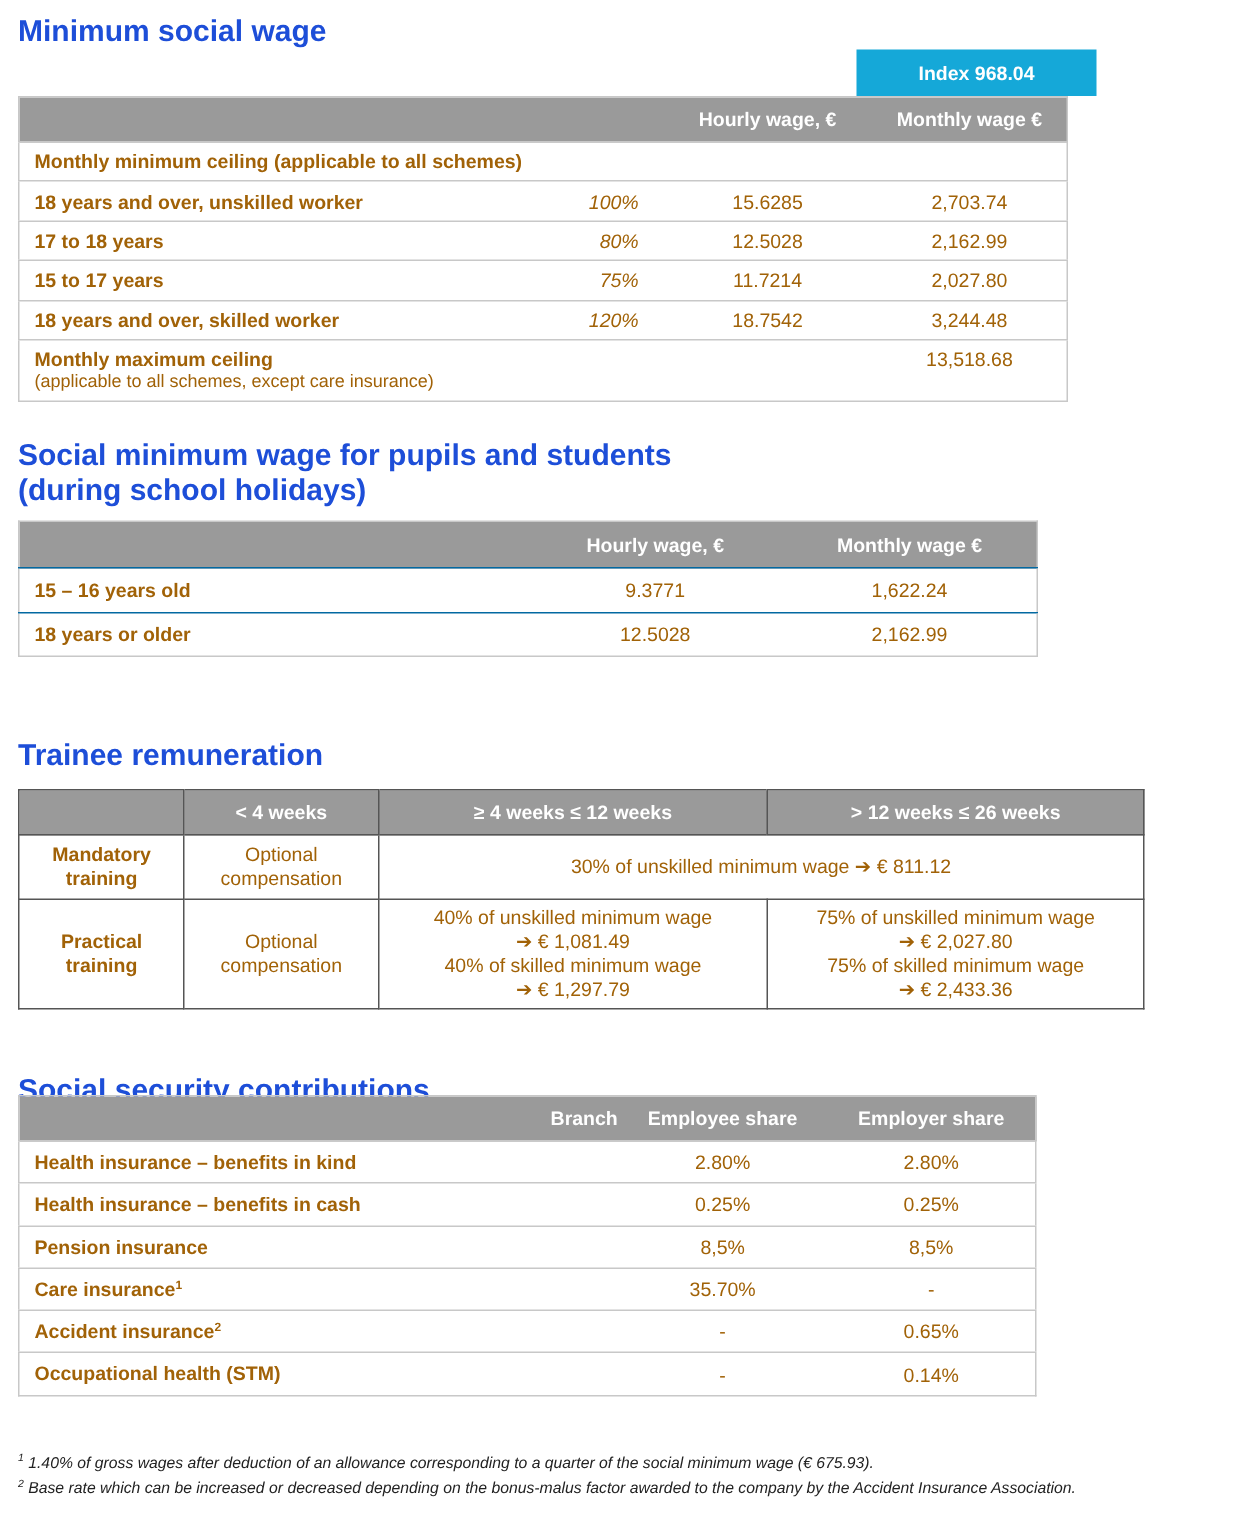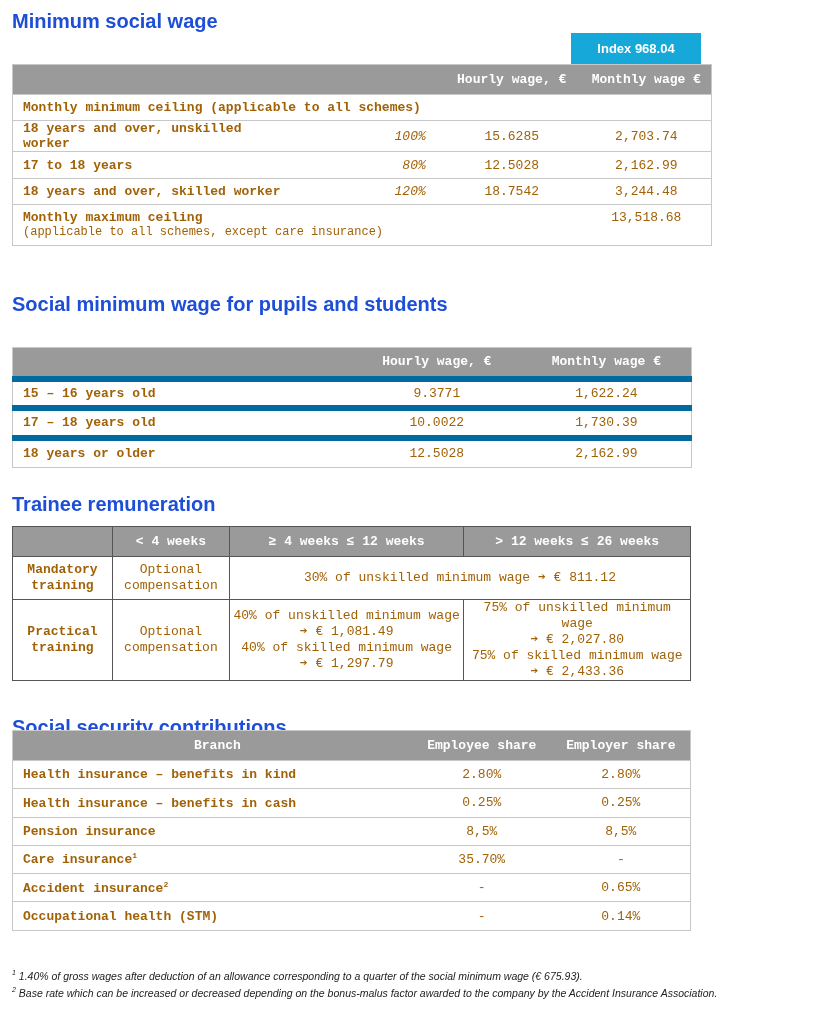--- a/index.html
+++ b/index.html
@@ -5,55 +5,55 @@
   * { box-sizing: border-box; margin: 0; padding: 0; }
   html, body { width: 829px; height: 1024px; background: #ffffff; overflow: hidden; }
   body { font-family: "Liberation Sans", sans-serif; color: #111; position: relative; }
 
   .section-title {
     position: absolute; left: 12px;
     color: #1d4ed8; font-weight: bold; font-size: 20px; line-height: 23px;
     font-family: "Liberation Sans", sans-serif;
   }
 
-  table { border-collapse: collapse; position: absolute; font-family: Liberation Mono, monospace; }
+  table { border-collapse: collapse; position: absolute; font-family: Liberation Sans, sans-serif; }
   th { background: #9a9a9a; color: #fff; font-weight: bold; font-size: 13px; }
   td { font-size: 13px; color: #a16207; }
   .bold { font-weight: bold; }
   .center { text-align: center; }
   .italic { font-style: italic; }
 
   
   #index-badge {
-    position: absolute; left: 571px; top: 33px; width: 130px; height: 31px;
+    position: absolute; left: 571px; top: 33px; width: 160px; height: 31px;
     background: #15a8d8; color: #fff; font-weight: bold; font-size: 13px;
     display: flex; align-items: center; justify-content: center;
   }
   #t1 { left: 12px; top: 64px; width: 700px; border: 1px solid #c8c8c8; }
   #t1 th { height: 30px; }
   #t1 td { border-top: 1px solid #c8c8c8; height: 26.4px; padding: 0 10px; }
   #t1 tr.tall td { height: 41px; vertical-align: top; padding-top: 5px; }
   #t1 .pct { text-align: right; padding-right: 16px; }
 
   
   #t2 { left: 12px; top: 347px; width: 680px; border: 1px solid #c8c8c8; }
   #t2 th { height: 31px; }
-  #t2 td { border-top: 6px solid #0369a1; height: 29.5px; padding: 0 10px; }
-
-  
-  #t3 { left: 12px; top: 526px; width: 679px; border: 1px solid #555; }
+  #t2 td { border-top: 1px solid #0369a1; height: 29.5px; padding: 0 10px; }
+
+  
+  #t3 { left: 12px; top: 526px; width: 751px; border: 1px solid #555; }
   #t3 th { height: 30px; border-right: 1px solid #555; font-size: 13px; }
   #t3 th:last-child { border-right: none; }
   #t3 td { border: 1px solid #555; text-align: center; line-height: 16px; }
   #t3 tr.row-mand td { height: 43px; }
   #t3 tr.row-prac td { height: 73px; }
 
   
   #t4 { left: 12px; top: 730px; width: 679px; border: 1px solid #c8c8c8; }
-  #t4 th { height: 30px; text-align: center; padding-left: 10px; }
+  #t4 th { height: 30px; text-align: right; padding-left: 10px; }
   #t4 th.c { text-align: center; padding-left: 0; }
   #t4 td { border-top: 1px solid #c8c8c8; height: 28.3px; padding: 0 10px; }
   #t4 sup { font-size: 8px; }
 
   .footnotes {
     position: absolute; left: 12px; top: 966px; width: 815px;
     font-style: italic; font-size: 10.5px; line-height: 14px; color: #222;
     font-family: "Liberation Sans", sans-serif;
   }
   .footnotes sup { font-size: 7px; }
@@ -86,59 +86,61 @@
     <td class="center">15.6285</td>
     <td class="center">2,703.74</td>
   </tr>
   <tr>
     <td class="bold">17 to 18 years</td>
     <td class="italic pct">80%</td>
     <td class="center">12.5028</td>
     <td class="center">2,162.99</td>
   </tr>
   <tr>
+    <td class="bold">15 to 17 years</td>
+    <td class="italic pct">75%</td>
+    <td class="center">11.7214</td>
+    <td class="center">2,027.80</td>
+  </tr>
+  <tr>
     <td class="bold">18 years and over, skilled worker</td>
     <td class="italic pct">120%</td>
     <td class="center">18.7542</td>
     <td class="center">3,244.48</td>
   </tr>
   <tr class="tall">
     <td colspan="3">
       <div class="bold">Monthly maximum ceiling</div>
       <div style="font-size:12px;">(applicable to all schemes, except care insurance)</div>
     </td>
     <td class="center">13,518.68</td>
   </tr>
 </tbody>
   </table>
 
 <div class="section-title" style="top:293px;">
   <div>Social minimum wage for pupils and students</div>
+  <div>(during school holidays)</div>
 </div>
 <table id="t2">
   <colgroup>
       <col style="width:340px">
       <col style="width:170px">
       <col style="width:170px">
     </colgroup>
   <tbody>
       <tr>
     <th></th>
     <th class="center">Hourly wage, €</th>
     <th class="center">Monthly wage €</th>
   </tr>
   <tr>
     <td class="bold">15 – 16 years old</td>
     <td class="center">9.3771</td>
     <td class="center">1,622.24</td>
-  </tr>
-  <tr>
-    <td class="bold">17 – 18 years old</td>
-    <td class="center">10.0022</td>
-    <td class="center">1,730.39</td>
   </tr>
   <tr>
     <td class="bold">18 years or older</td>
     <td class="center">12.5028</td>
     <td class="center">2,162.99</td>
   </tr>
 </tbody>
   </table>
 
 <div class="section-title" style="top:493px;">Trainee remuneration</div>

